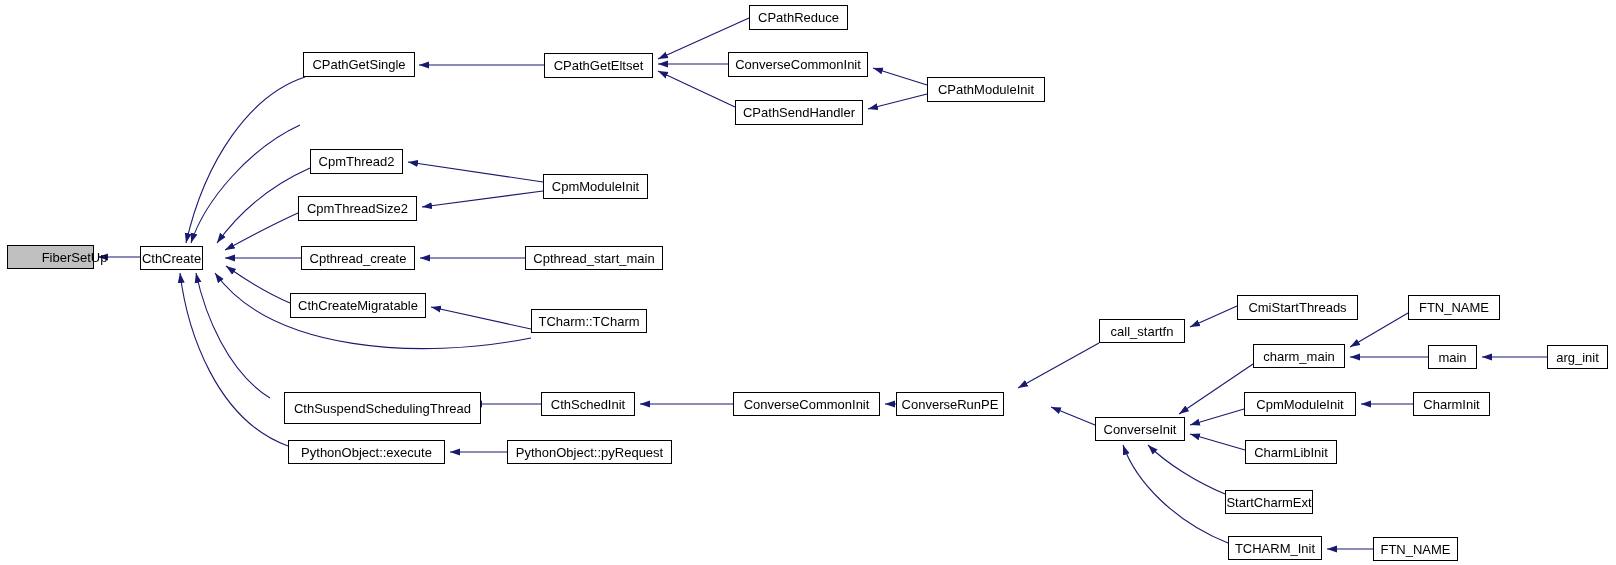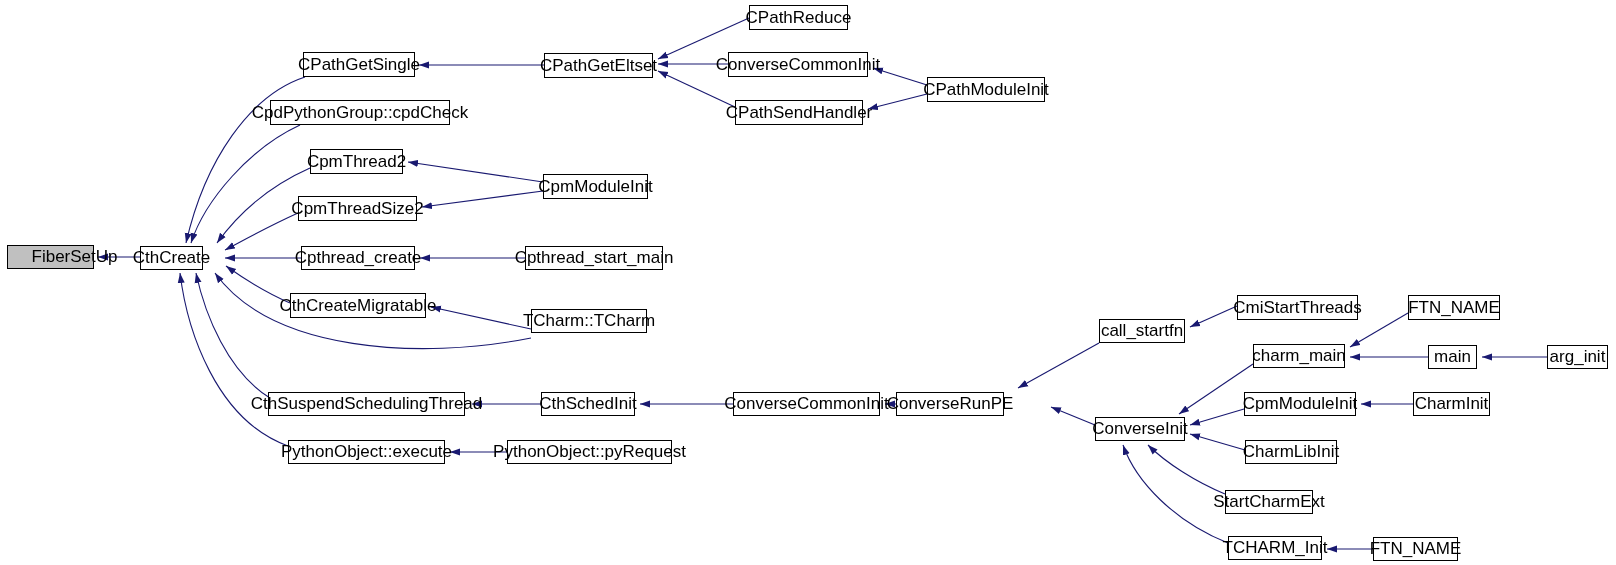--- a/index.html
+++ b/index.html
@@ -19,21 +19,21 @@
   }
   #edges{position:absolute;left:0;top:0;width:1616px;height:565px;}
   .edge{stroke:var(--edge);fill:none;stroke-width:1.1px;}
   #arrowhead path{fill:var(--edge);stroke:none;}
   .node{
     position:absolute;
     box-sizing:border-box;
     border:1px solid var(--node-border);
     background:var(--node-fill);
     color:var(--text);
-    font-size:17px;
+    font-size:13px;
     display:flex;align-items:center;justify-content:center;
     white-space:nowrap;
     cursor:pointer;
   }
   .node.root{background:var(--root-fill);cursor:default;padding-left:48px;}
 </style>
 </head>
 <body>
 
 <div id="canvas">
@@ -84,29 +84,28 @@
   </svg>
 
   <div class="node root" style="left:7px;top:245px;width:87px;height:24px">FiberSetUp</div>
   <div class="node" style="left:140px;top:246px;width:63px;height:24px">CthCreate</div>
   <div class="node" style="left:303px;top:52px;width:112px;height:25px">CPathGetSingle</div>
   <div class="node" style="left:544px;top:53px;width:109px;height:25px">CPathGetEltset</div>
   <div class="node" style="left:749px;top:5px;width:99px;height:25px">CPathReduce</div>
   <div class="node" style="left:728px;top:52px;width:140px;height:25px">ConverseCommonInit</div>
   <div class="node" style="left:735px;top:100px;width:128px;height:25px">CPathSendHandler</div>
   <div class="node" style="left:927px;top:77px;width:118px;height:25px">CPathModuleInit</div>
-  <div class="node" style="left:270px;top:100px;width:180px;height:25px">CpdPythonGroup::cpdCheck</div>
   <div class="node" style="left:310px;top:149px;width:93px;height:25px">CpmThread2</div>
   <div class="node" style="left:298px;top:196px;width:119px;height:25px">CpmThreadSize2</div>
   <div class="node" style="left:543px;top:174px;width:105px;height:25px">CpmModuleInit</div>
   <div class="node" style="left:301px;top:246px;width:114px;height:24px">Cpthread_create</div>
   <div class="node" style="left:525px;top:246px;width:138px;height:24px">Cpthread_start_main</div>
   <div class="node" style="left:290px;top:293px;width:136px;height:25px">CthCreateMigratable</div>
   <div class="node" style="left:531px;top:309px;width:116px;height:24px">TCharm::TCharm</div>
-  <div class="node" style="left:268px;top:392px;width:197px;height:24px">CthSuspendSchedulingThread</div>
+  <div class="node" style="left:284px;top:392px;width:197px;height:32px">CthSuspendSchedulingThread</div>
   <div class="node" style="left:541px;top:392px;width:94px;height:24px">CthSchedInit</div>
   <div class="node" style="left:733px;top:392px;width:147px;height:24px">ConverseCommonInit</div>
   <div class="node" style="left:896px;top:392px;width:108px;height:24px">ConverseRunPE</div>
   <div class="node" style="left:1099px;top:319px;width:86px;height:24px">call_startfn</div>
   <div class="node" style="left:1237px;top:295px;width:121px;height:25px">CmiStartThreads</div>
   <div class="node" style="left:1095px;top:417px;width:90px;height:24px">ConverseInit</div>
   <div class="node" style="left:1253px;top:344px;width:92px;height:24px">charm_main</div>
   <div class="node" style="left:1408px;top:295px;width:92px;height:25px">FTN_NAME</div>
   <div class="node" style="left:1428px;top:345px;width:49px;height:24px">main</div>
   <div class="node" style="left:1547px;top:345px;width:61px;height:24px">arg_init</div>

